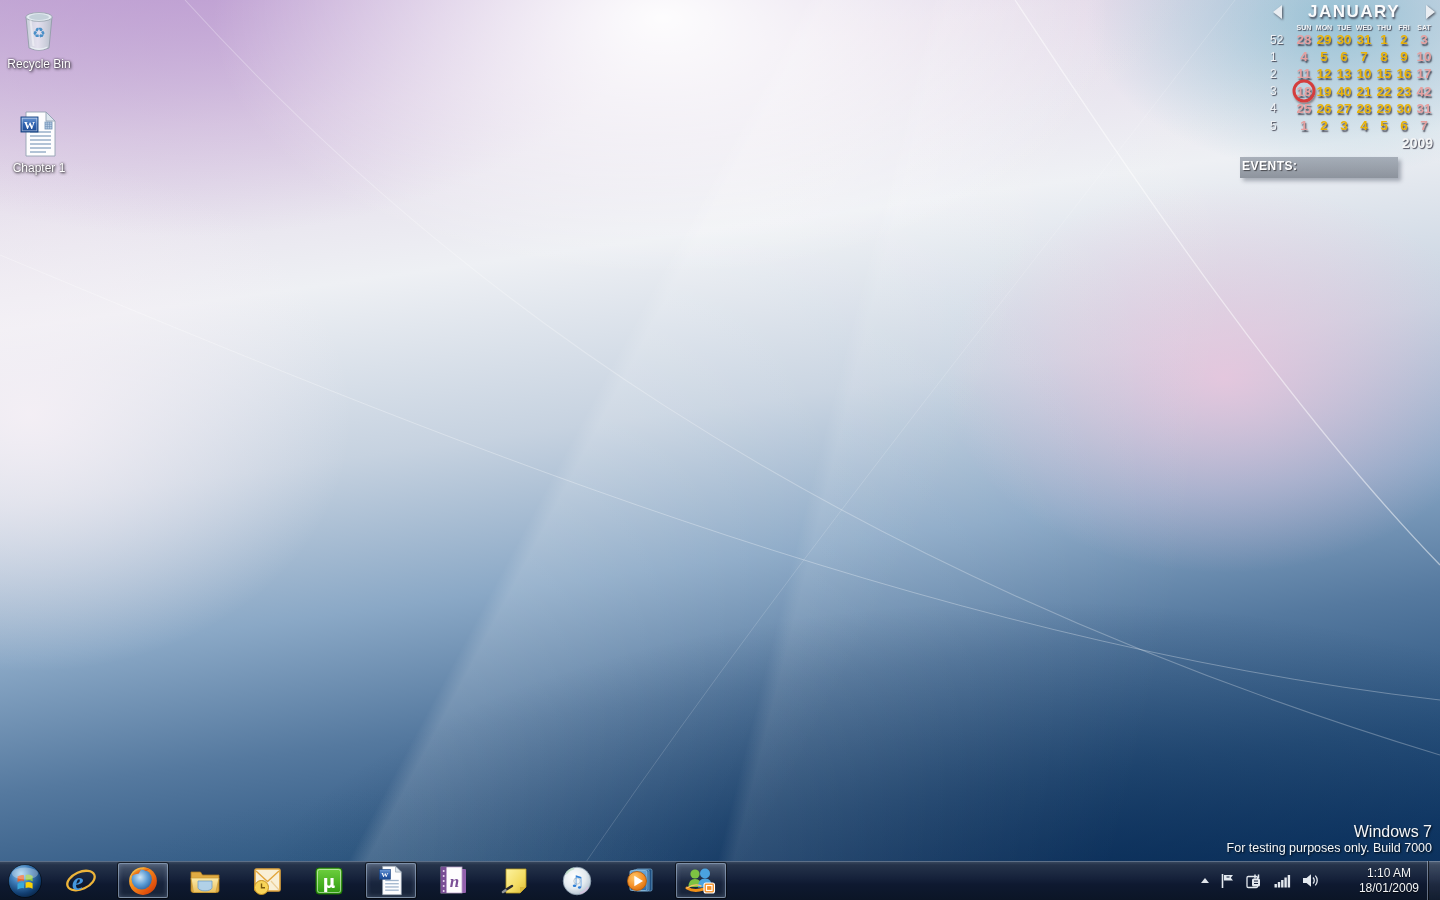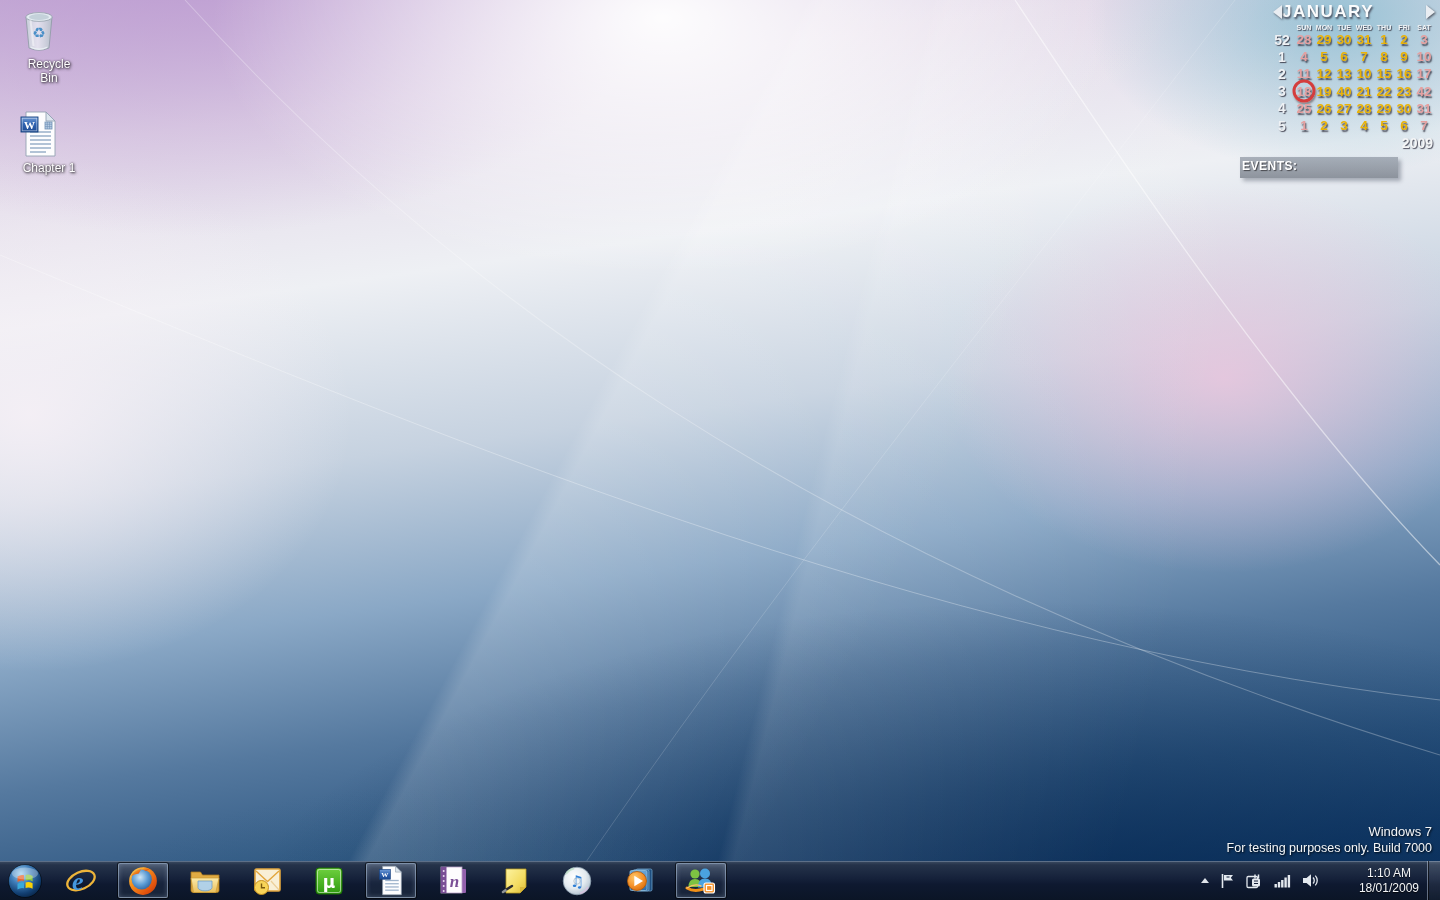--- a/index.html
+++ b/index.html
@@ -31,42 +31,41 @@
   .wallpaper-lines { position:absolute; inset:0; }
 
   
   .desktop-icon {
     position:absolute; width:78px; text-align:center; cursor:default;
   }
   .desktop-icon .di-img { height:50px; display:flex; align-items:flex-end; justify-content:center; }
   .desktop-icon .di-label {
     margin-top:3px; font-size:12px; color:#fff;
     text-shadow:1px 1px 3px rgba(0,0,0,.9), 0 0 2px rgba(0,0,0,.6);
-    margin-left:20px;
   }
   #icon-recycle { left:0; top:4px; }
   #icon-chapter { left:0; top:108px; }
 
   
   .gadget { position:absolute; top:2px; right:2px; width:168px; }
   .cal-head { display:flex; align-items:center; height:20px; padding:0 3px; }
   .cal-arrow { width:0; height:0; cursor:pointer; filter:drop-shadow(1px 1px 1px rgba(50,50,60,.8)); }
   .cal-arrow.left  { border-top:7px solid transparent; border-bottom:7px solid transparent; border-right:9px solid #e9edf2; }
   .cal-arrow.right { border-top:7px solid transparent; border-bottom:7px solid transparent; border-left:9px solid #e9edf2; }
   .cal-title {
-    flex:1; font-size:17px; font-weight:bold; letter-spacing:1.5px;
+    flex:1; text-align:center; font-size:17px; font-weight:bold; letter-spacing:1.5px;
     color:#fafbfc; text-shadow:1px 2px 2px rgba(55,55,70,.85);
   }
   .cal-wdrow, .cal-row { display:grid; grid-template-columns:24px repeat(7,20px); }
   .cal-wd {
     font-size:7px; font-weight:bold; color:#f2f4f6; text-align:center;
     text-shadow:1px 1px 1px rgba(55,55,70,.9); padding-top:2px;
   }
   .cal-row { height:17.2px; align-items:center; }
-  .cal-wn { font-size:14px; font-weight:bold; color:#eef1f4; text-align:center; text-shadow:1px 1px 1px rgba(55,55,70,.9); }
+  .cal-wn { font-size:12px; font-weight:normal; color:#eef1f4; text-align:left; text-shadow:1px 1px 1px rgba(55,55,70,.9); }
   .cal-day {
     font-size:13.5px; font-weight:bold; color:#eab308; text-align:center; position:relative; cursor:pointer;
     text-shadow:1px 1.5px 1.5px rgba(50,50,65,.85);
   }
   .cal-day.weekend { color:#e5a0a0; }
   .cal-day.today::before {
     content:''; position:absolute; left:50%; top:50%; transform:translate(-50%,-50%);
     width:17px; height:17px; border:3.5px solid #d43d3d; border-radius:50%;
     box-shadow:1px 2px 2px rgba(60,30,30,.45);
   }
@@ -79,21 +78,21 @@
   .events-label {
     font-size:12px; font-weight:bold; color:#fff; letter-spacing:.5px;
     text-shadow:1px 1px 1px rgba(55,55,60,.85); padding:2px 0 0 2px;
   }
 
   
   .watermark {
     position:absolute; right:8px; bottom:43px; text-align:right; color:#f4f6f8;
     text-shadow:1px 1px 2px rgba(0,0,0,.85);
   }
-  .watermark .wm1 { font-size:13px; line-height:17px; }
+  .watermark .wm1 { font-size:16px; line-height:17px; }
   .watermark .wm2 { font-size:12.5px; line-height:17px;text-align:right; }
 
   
   .taskbar {
     position:absolute; left:0; right:0; bottom:0; height:39px;
     background:linear-gradient(to bottom,#3d4d63 0%,#25334a 10%,#15213a 45%,#0e1930 60%,#0b1526 100%);
     box-shadow:inset 0 1px 0 rgba(160,180,210,.35);
     display:flex; align-items:center;
   }
   .start-orb {

